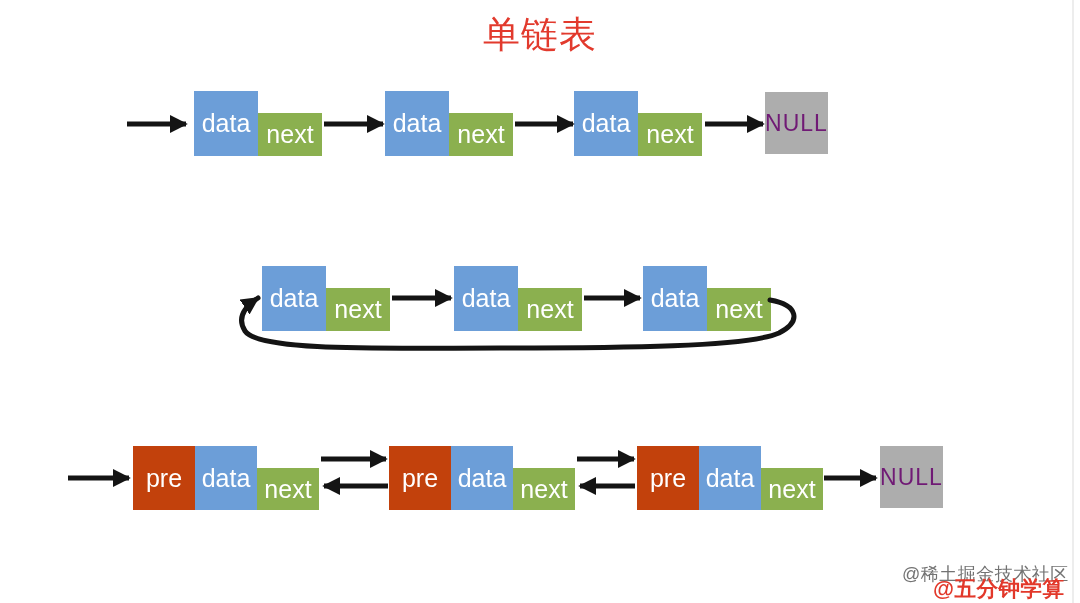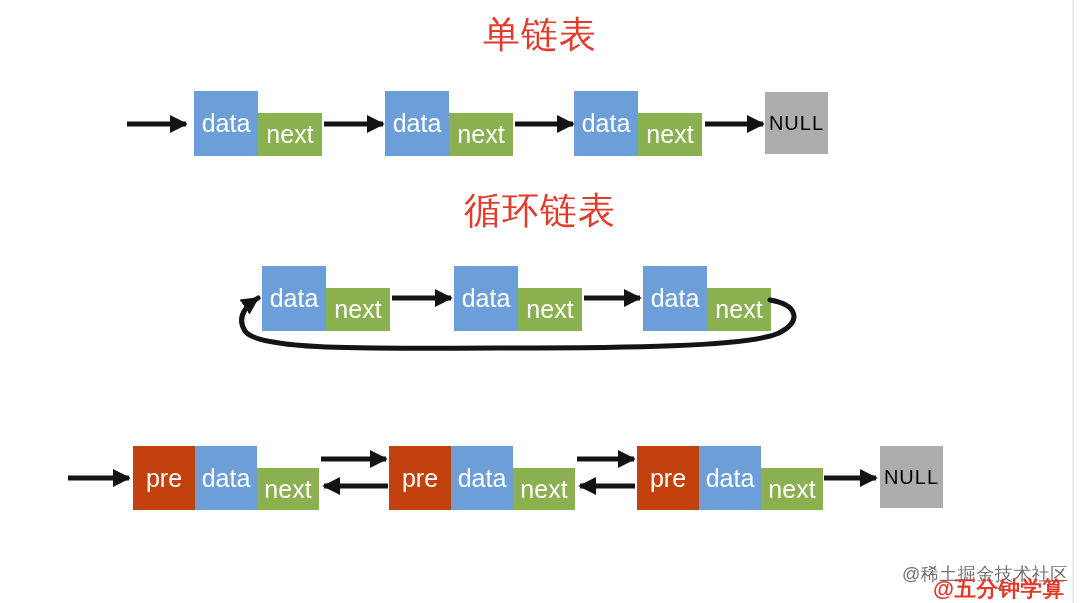--- a/index.html
+++ b/index.html
@@ -17,38 +17,37 @@
   .cell{
     flex:1;display:flex;align-items:center;justify-content:center;
     color:#ffffff;font-size:25px;
   }
   .cell-data{background:#6c9ed8;}
   .cell-next{background:#8bb04f;margin-top:22px;}
   .cell-pre{background:#c2410c;}
   .null-box{
     position:absolute;width:63px;height:62px;background:#adadad;
     display:flex;align-items:center;justify-content:center;
-    color:#000000;font-size:20px;letter-spacing:1px;
+    color:#701a75;font-size:23px;letter-spacing:1px;
   }
   .arrow-layer{position:absolute;left:0;top:0;pointer-events:none;}
   .wm-gray{
     position:absolute;left:902px;top:562px;color:#737373;font-size:18px;letter-spacing:0.5px;
   }
   .wm-red{
     position:absolute;left:933px;top:574px;color:#e2382a;font-size:21.5px;font-weight:bold;letter-spacing:0.5px;
   }
   .edge-line{position:absolute;left:1072px;top:0;width:2px;height:603px;background:#ededed;}
 </style>
 </head>
 <body>
 
 <div class="canvas">
 
   <div class="row-title" style="top:16px">单链表</div>
-  <div class="row-title" style="top:192px">循环链表</div>
 
   <div class="node" style="left:194px;top:91px;width:128px">
     <div class="cell cell-data">data</div>
     <div class="cell cell-next">next</div>
   </div>
   <div class="node" style="left:385px;top:91px;width:128px">
     <div class="cell cell-data">data</div>
     <div class="cell cell-next">next</div>
   </div>
   <div class="node" style="left:574px;top:91px;width:128px">

